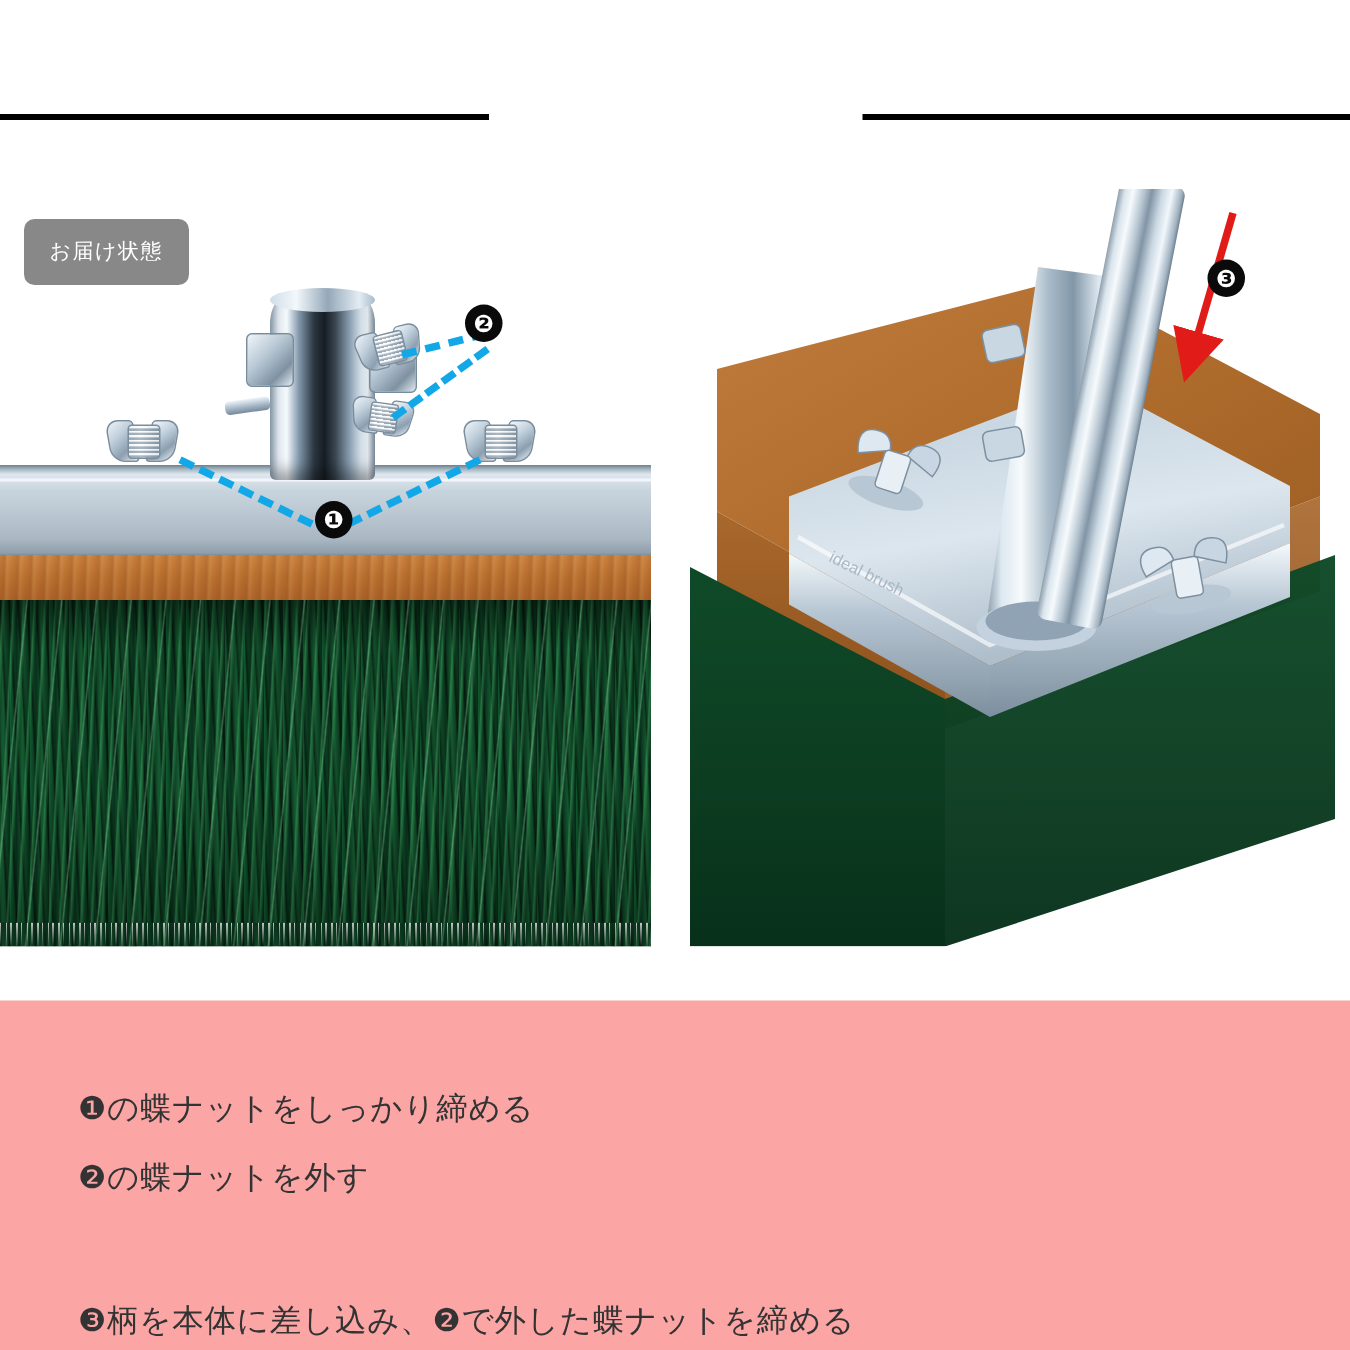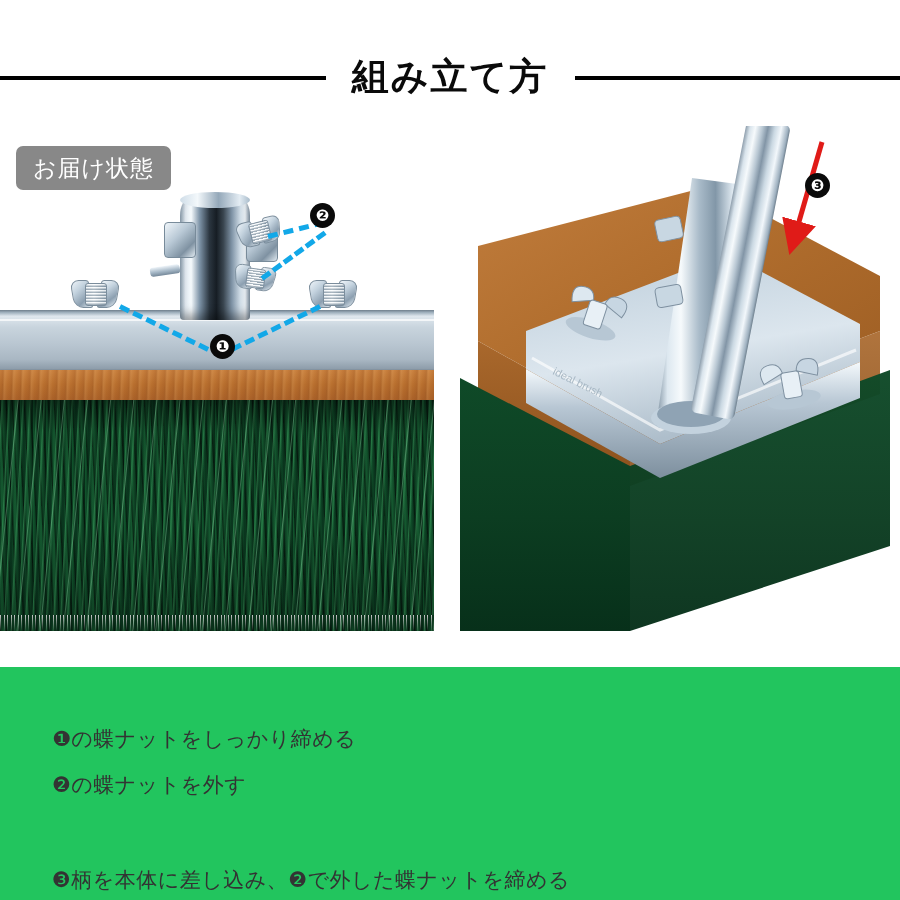--- a/index.html
+++ b/index.html
@@ -255,21 +255,21 @@
   }
 
   .delivery-badge {
     position: absolute;
     left: 16px;
     top: 20px;
     padding: 9px 17px;
     border-radius: 7px;
     background: #888888;
     color: #ffffff;
-    font-size: 23px;
+    font-size: 14px;
     line-height: 26px;
     letter-spacing: 1px;
     font-family: "DejaVu Sans", "Liberation Sans", sans-serif;
   }
 
   
   .rp-stage {
     position: absolute;
     left: 0;
     top: 0;
@@ -295,21 +295,21 @@
 
   .rp-arrow { position: absolute; left: 300px; top: 10px; }
 
   
   .instructions {
     position: absolute;
     left: 0;
     top: 667px;
     width: 900px;
     height: 233px;
-    background: #22c55e;
+    background: #fca5a5;
     text-align: center;
   }
   .instr-line {
     position: absolute;
     left: 52px;
     font-size: 21px;
     line-height: 30px;
     color: #333333;
     letter-spacing: 0.5px;
     white-space: nowrap;
@@ -318,21 +318,20 @@
   .instr-line.l1 { top: 57px; }
   .instr-line.l2 { top: 103px; }
   .instr-line.l3 { top: 150px; margin-top: 48px; }
 </style>
 </head>
 <body>
 
 <div class="header">
   <div class="header-rule left"></div>
   <div class="header-rule right"></div>
-  <div class="header-title">組み立て方</div>
 </div>
 
 <div class="photo-strip">
 
   <div class="photo photo-left">
 
     <div class="lp-metal-bar"></div>
     <div class="wood lp-wood"></div>
     <div class="bristles lp-bristles">
       <div class="bristle-tips"></div>

